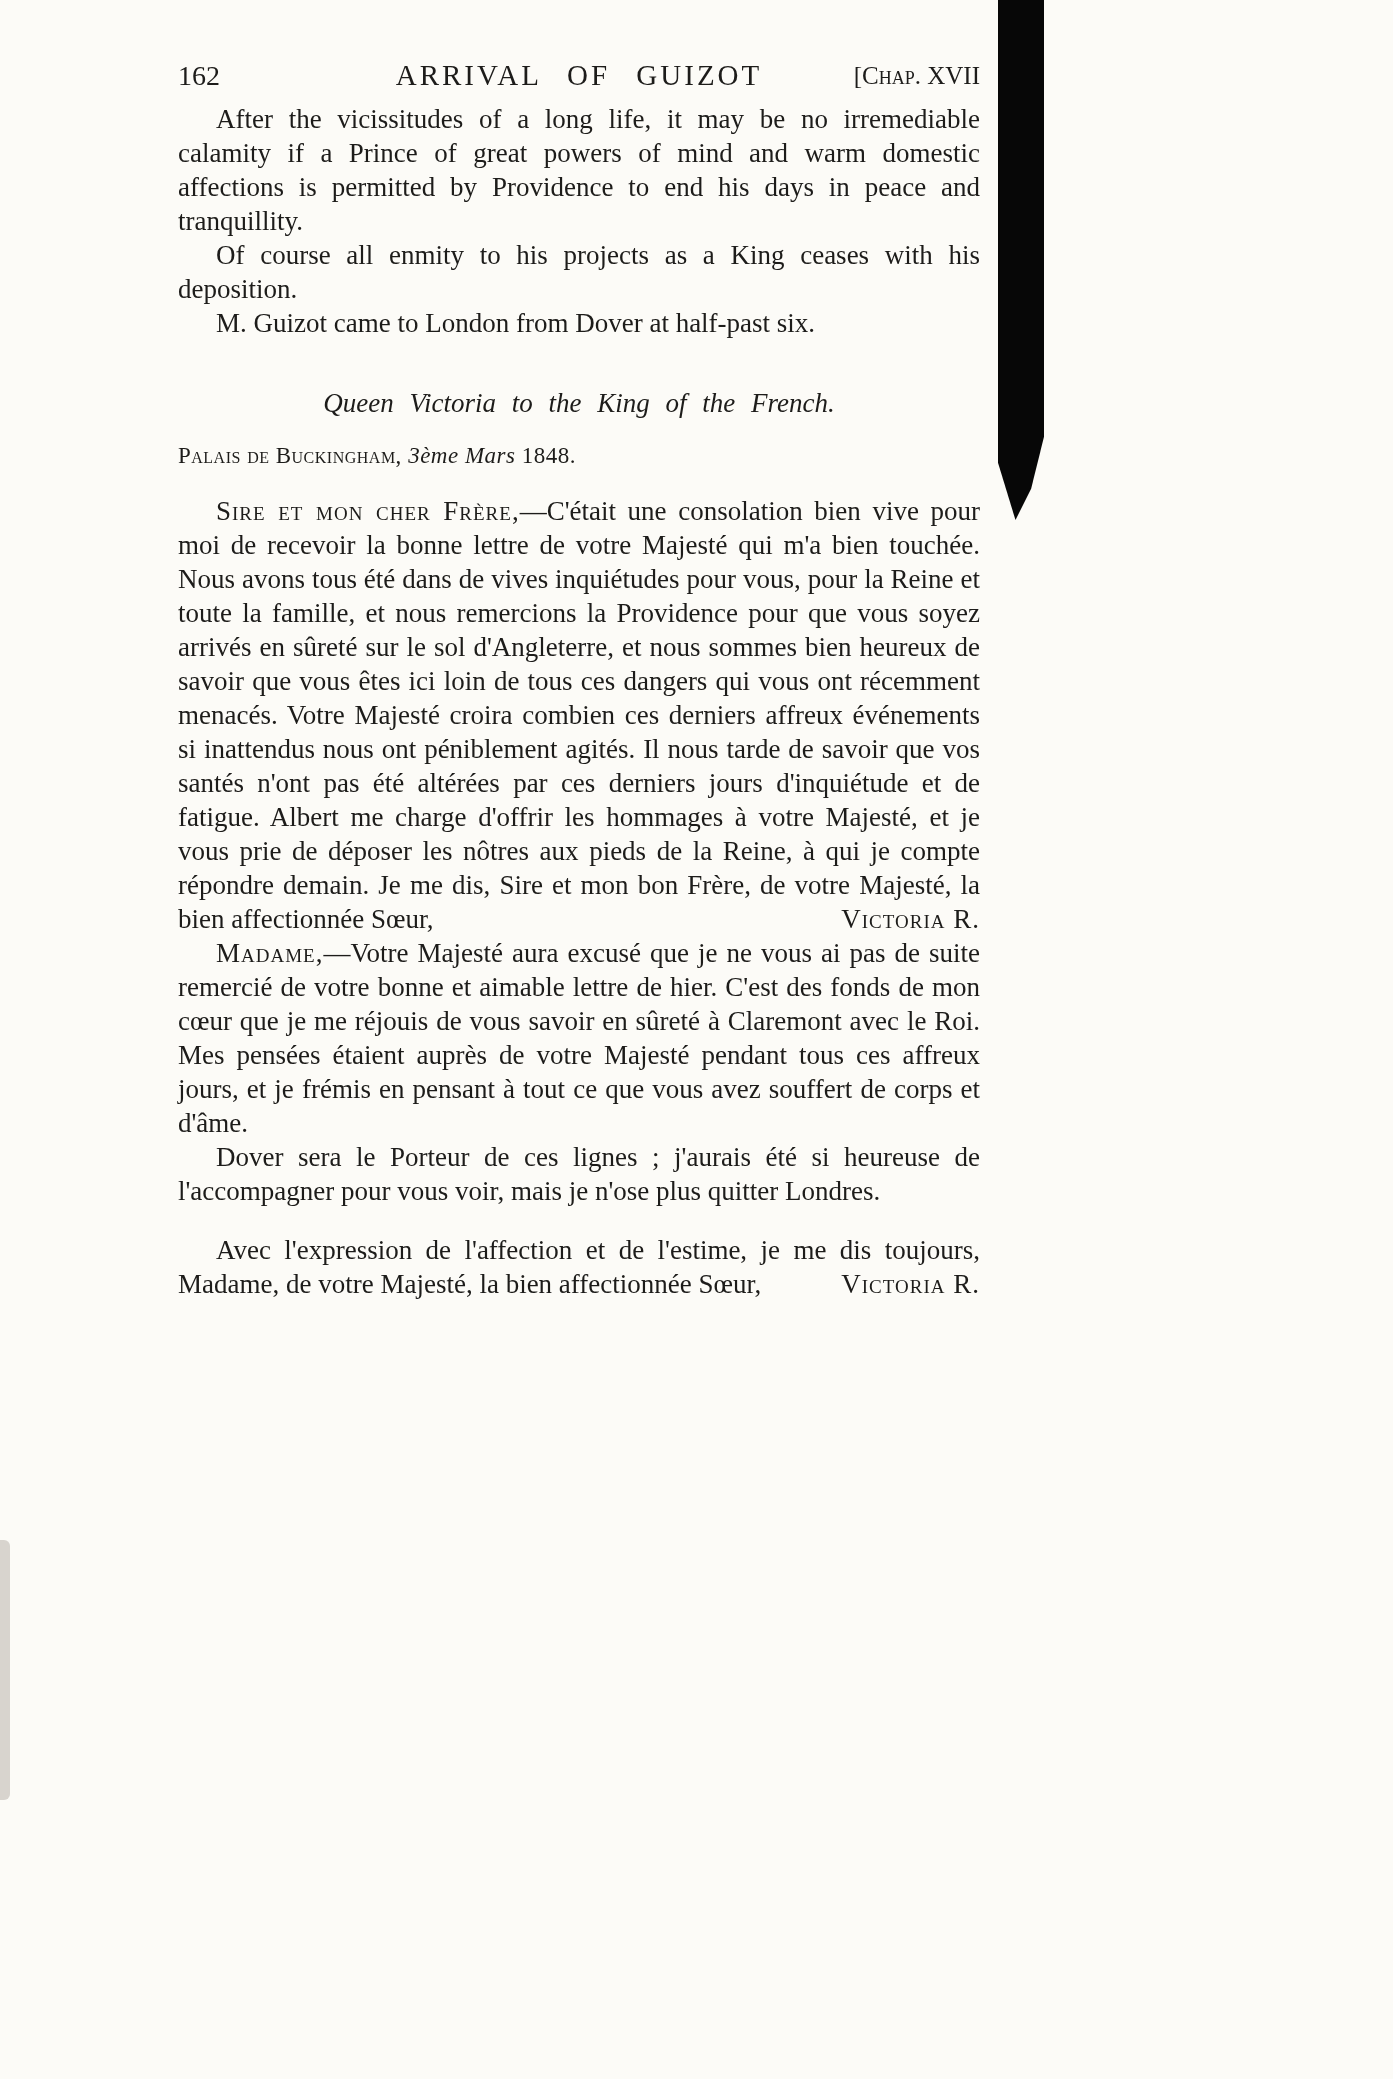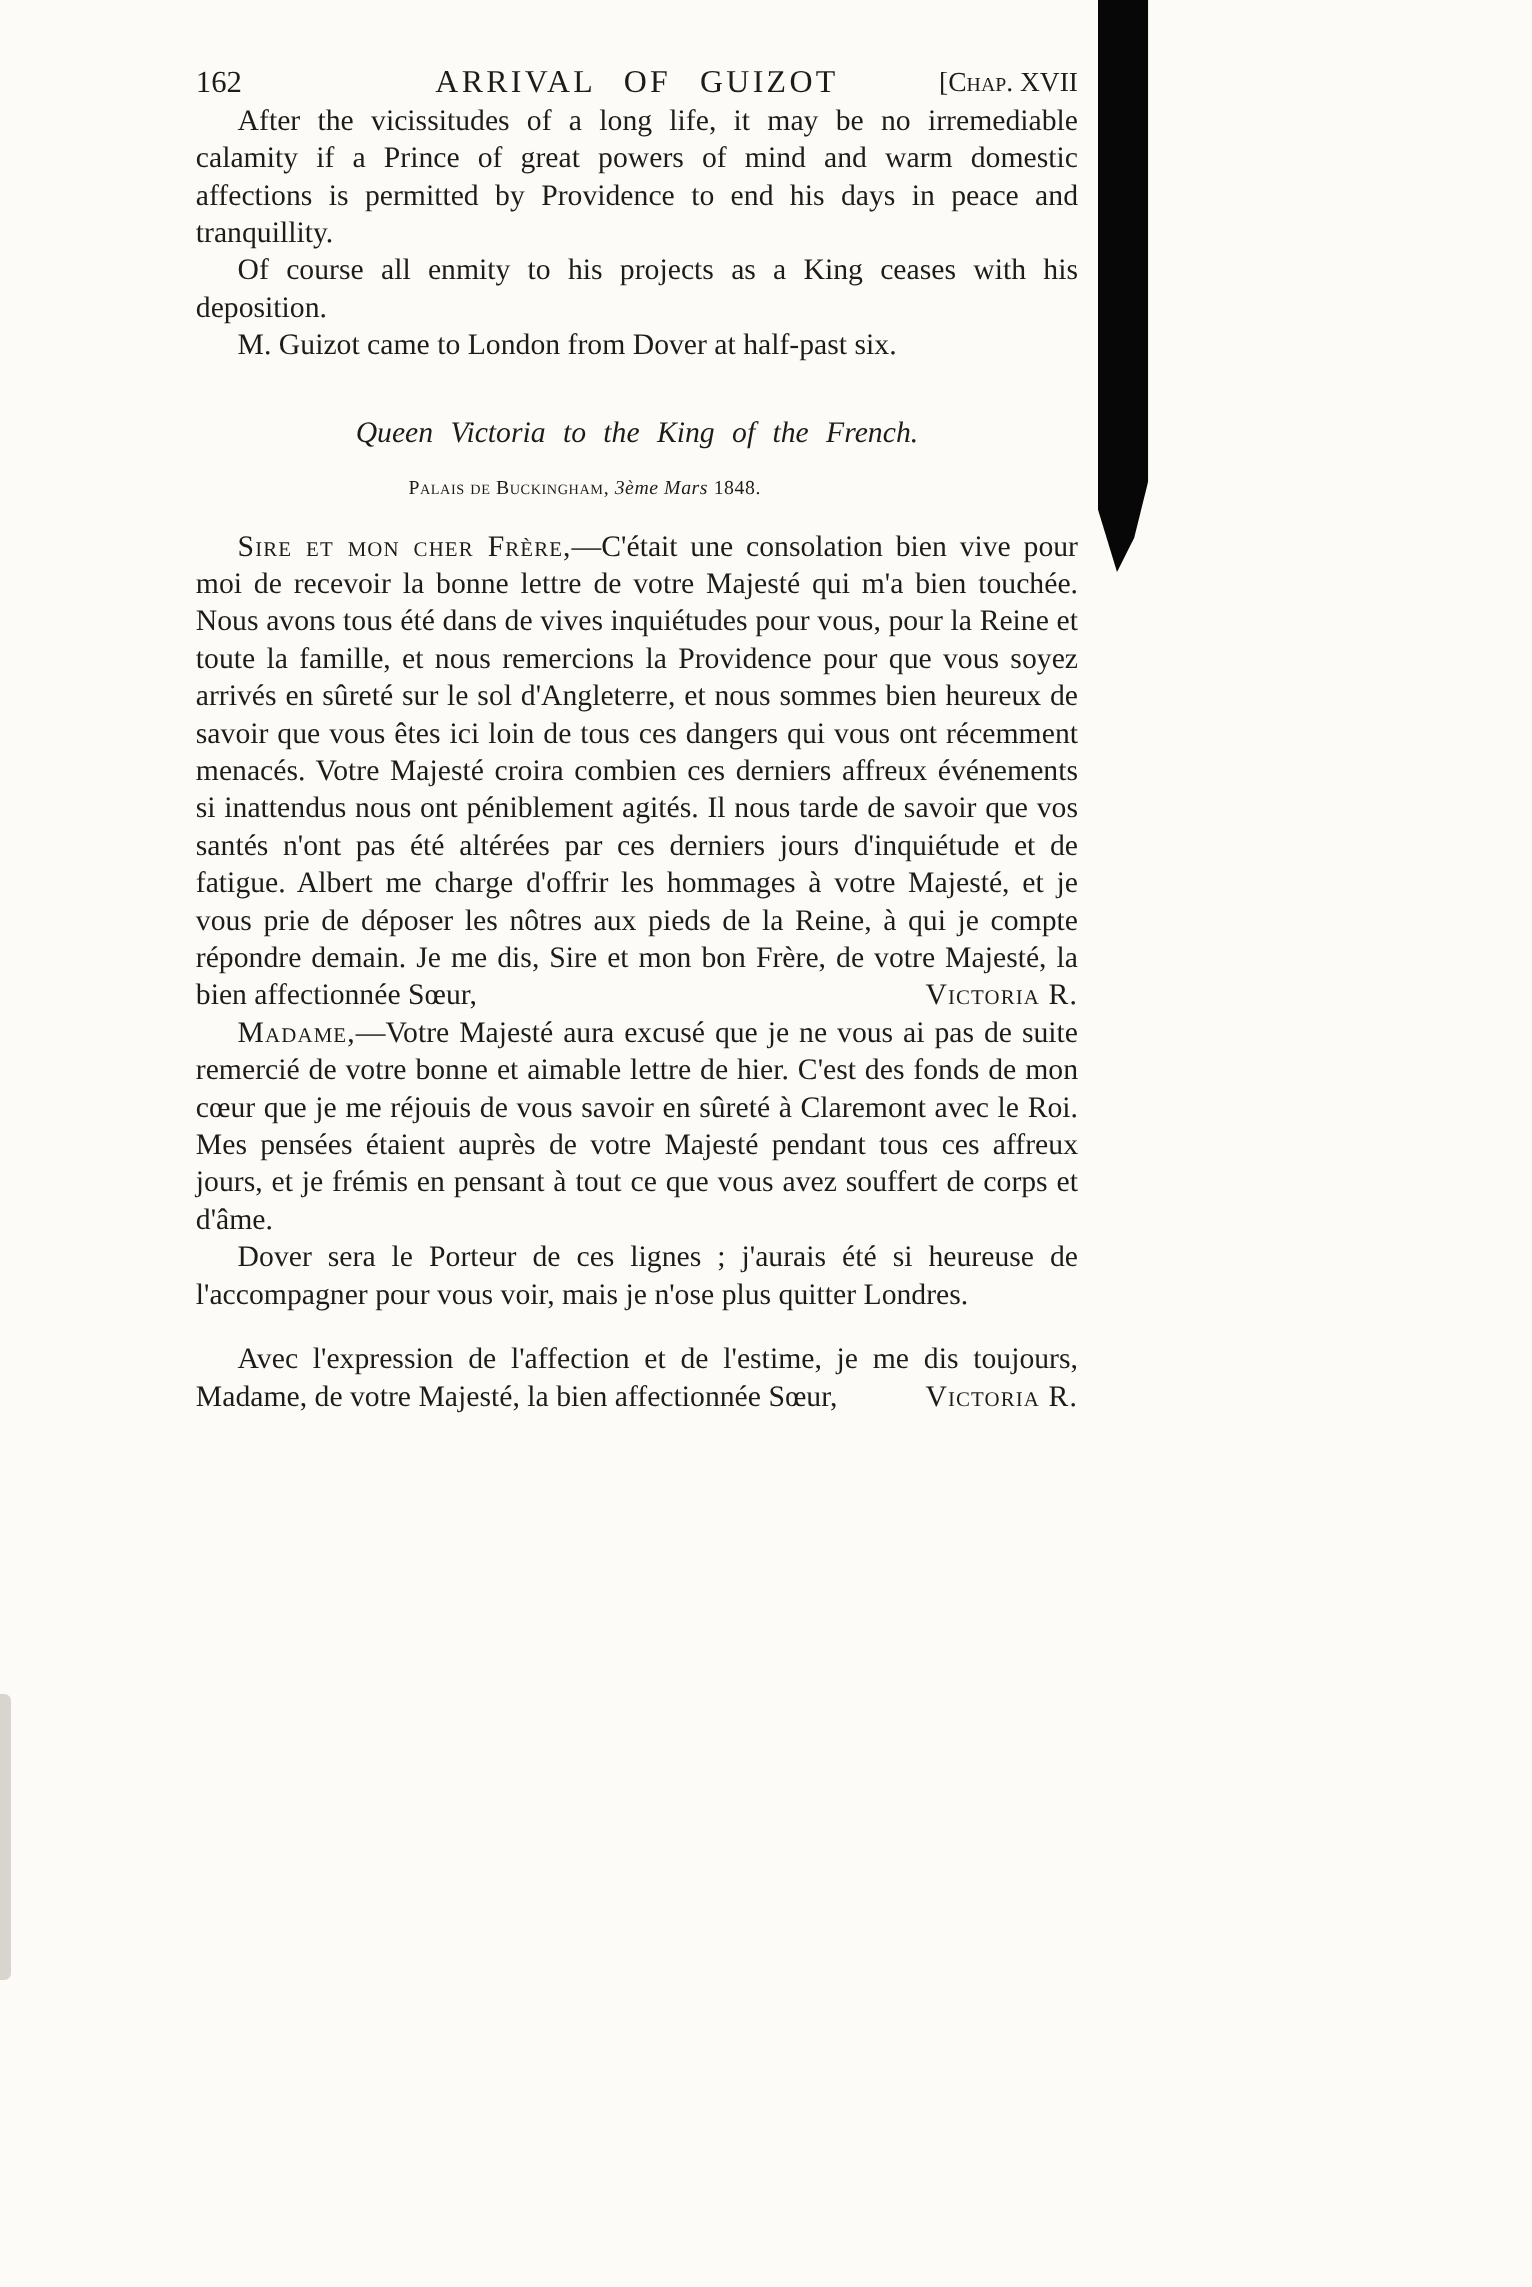--- a/index.html
+++ b/index.html
@@ -31,21 +31,21 @@
     background: #b9b5ad;
     opacity: .55;
     border-radius: 0 6px 6px 0;
   }
   .content {
     position: absolute;
     left: 178px;
     top: 50px;
     width: 802px;
   }
-  .header { position: relative; height: 42px; }
+  .header { position: relative; height: 42px; margin-bottom: 10px; }
   .page-number { position: absolute; left: 0; bottom: 0; font-size: 28px; }
   .running-title {
     position: absolute; left: 0; right: 0; bottom: 0;
     text-align: center;
     font-size: 29px;
     letter-spacing: 3px;
     word-spacing: 16px;
   }
   .chapter-ref { position: absolute; right: 0; bottom: 2px; font-size: 25px; }
   .smallcaps { font-variant: small-caps; }
@@ -68,23 +68,23 @@
   .section-heading {
     margin-top: 48px;
     margin-bottom: 24px;
     text-align: center;
     font-style: italic;
     font-weight: normal;
     font-size: 27px;
     word-spacing: 9px;
   }
   .dateline {
-    text-align: center;
+    text-align: left;
     padding-right: 95px;
-    font-size: 18px;
+    font-size: 23px;
     margin-bottom: 18px;
     letter-spacing: .5px;
   }
 </style>
 </head>
 <body>
 
 <div class="page">
 
   <div class="binding-shadow"></div>

